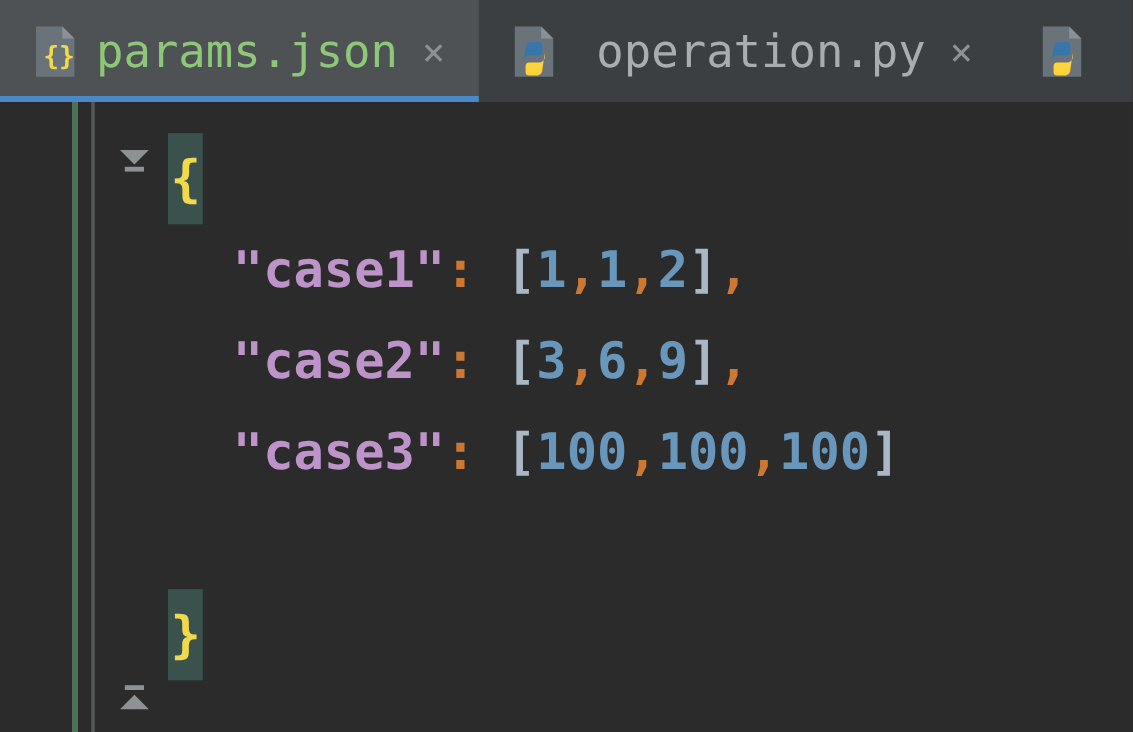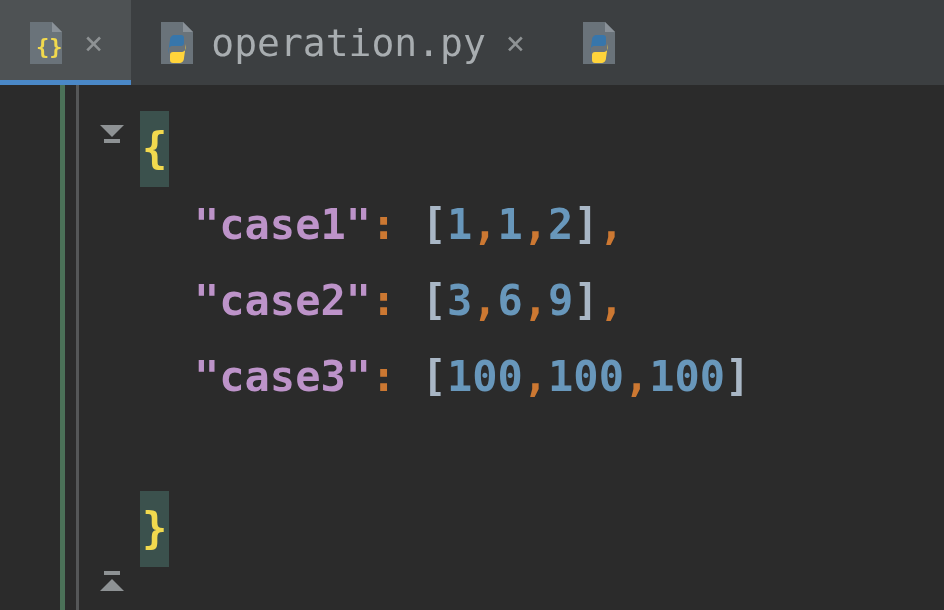--- a/index.html
+++ b/index.html
@@ -34,21 +34,21 @@
       bottom: 0;
       left: 0;
       right: 0;
       height: 5px;
       background: #4a88c7;
     }
     .tab-label {
       font-weight: 500;
     }
     .tab.active .tab-label { color: #8fc779; }
-    .tab:not(.active) .tab-label { color: #a8adb0; }
+    .tab:not(.active) .tab-label { color: #a8adb0; margin-left: 18px; }
     .close-icon {
       color: #8e9294;
       font-size: 32px;
       padding: 0 4px;
     }
     .file-icon {
       width: 40px;
       height: 46px;
       position: relative;
       flex-shrink: 0;
@@ -121,20 +121,21 @@
 <div class="tab-bar">
 
   <div class="tab active">
     <span class="file-icon">
       <svg viewBox="0 0 40 46">
         <path d="M6 2 L28 2 L38 12 L38 44 L6 44 Z" fill="#6a737a"></path>
         <path d="M28 2 L28 12 L38 12 Z" fill="#8a9198"></path>
         <text x="12" y="34" font-size="22" font-weight="bold" fill="#f1d94e" font-family="monospace">{}</text>
       </svg>
     </span>
+    <span class="tab-label">params.json</span>
     <span class="close-icon">×</span>
   </div>
 
   <div class="tab">
     <span class="file-icon">
       <svg viewBox="0 0 40 46">
         <path d="M6 2 L28 2 L38 12 L38 44 L6 44 Z" fill="#6a737a"></path>
         <path d="M28 2 L28 12 L38 12 Z" fill="#8a9198"></path>
         <path d="M15 20c0-3 2-5 5-5h6c2 0 3 1 3 3v5c0 2-1 3-3 3h-8c-3 0-5 2-5 5v3" fill="#3776ab"></path>
         <path d="M29 38c0 3-2 5-5 5h-6c-2 0-3-1-3-3v-5c0-2 1-3 3-3h8c3 0 5-2 5-5v-3" fill="#ffd43b"></path>

